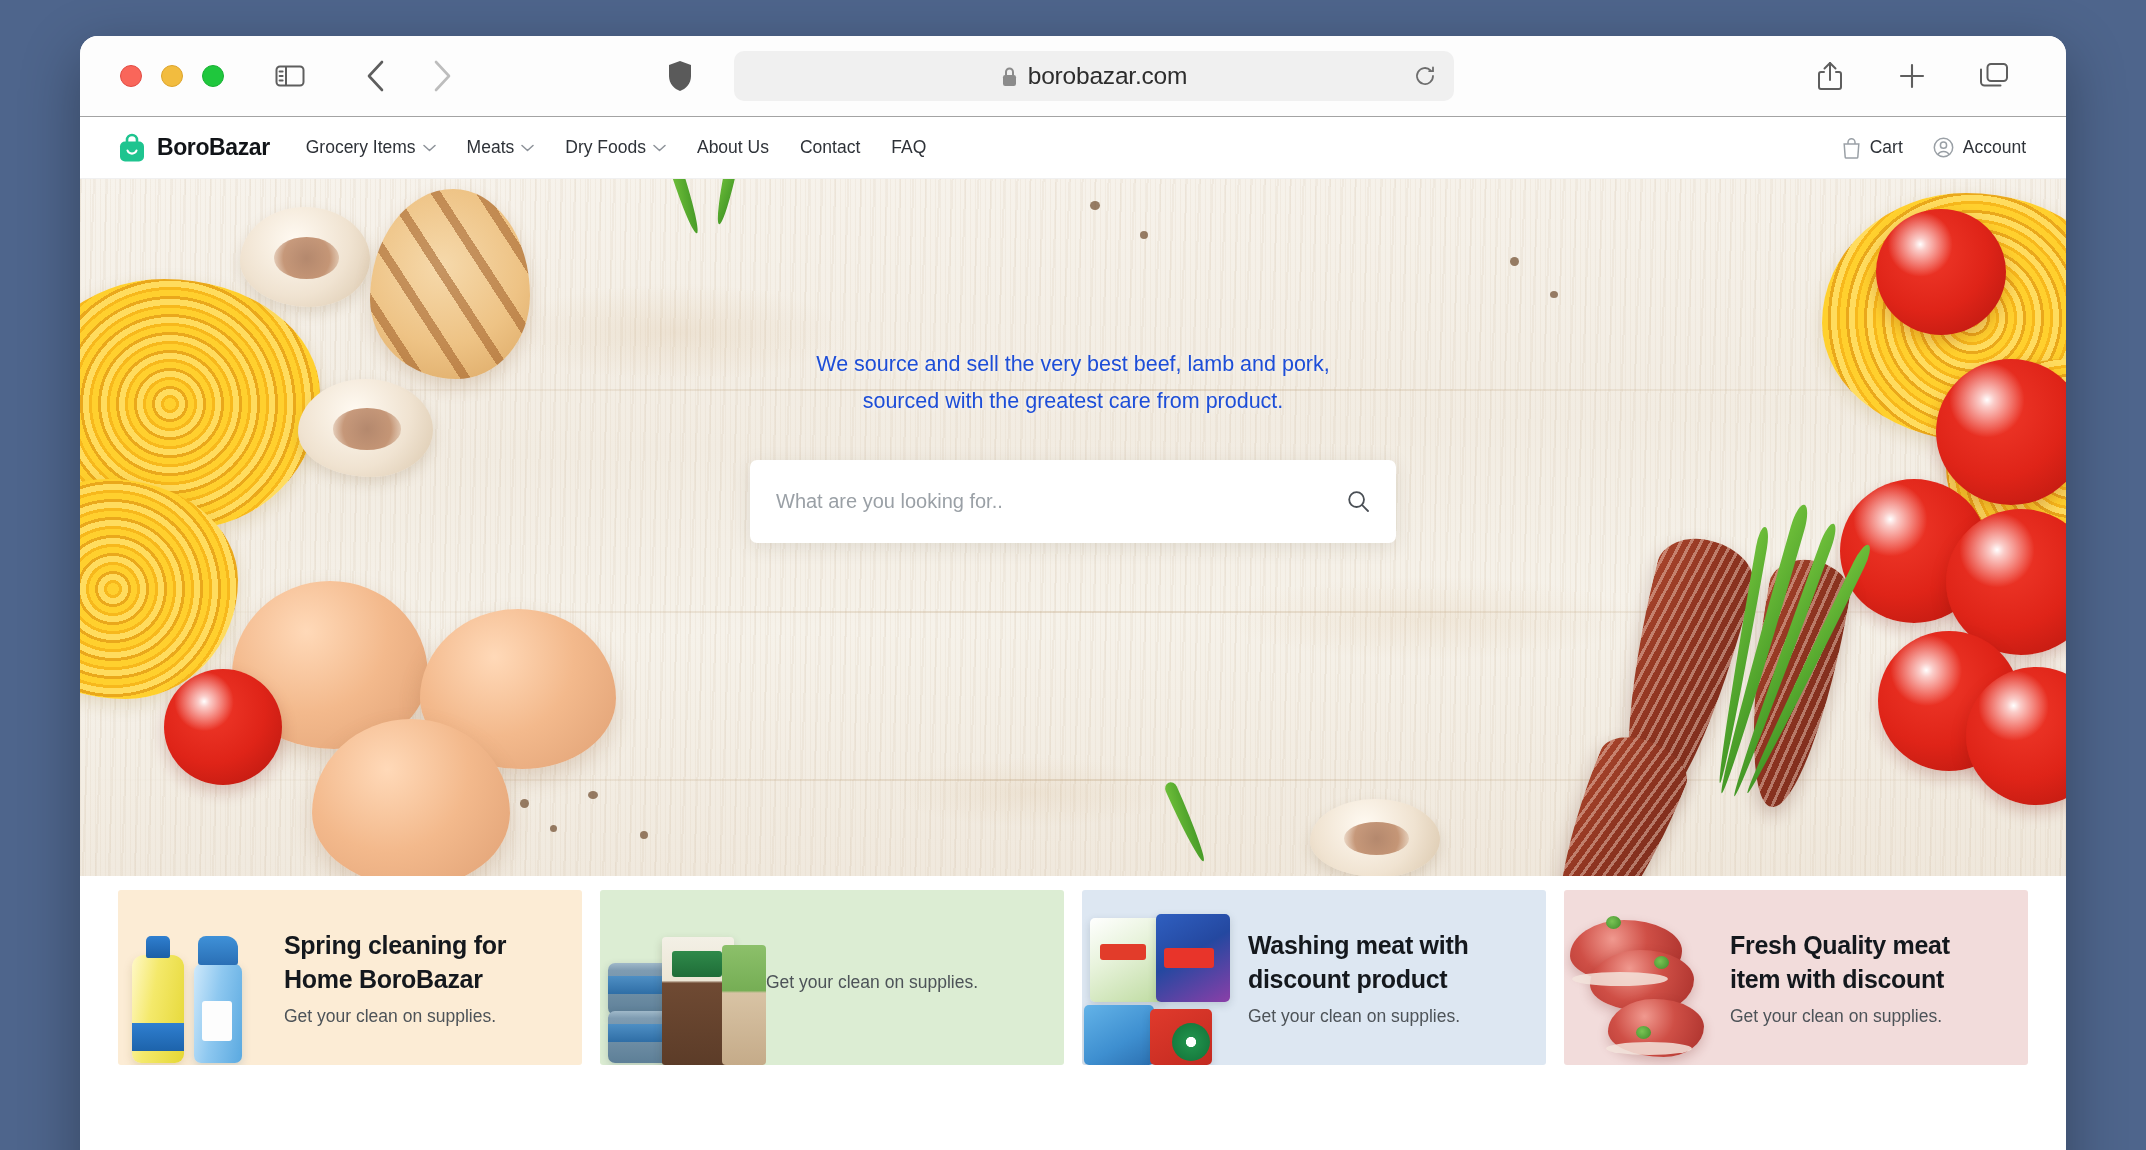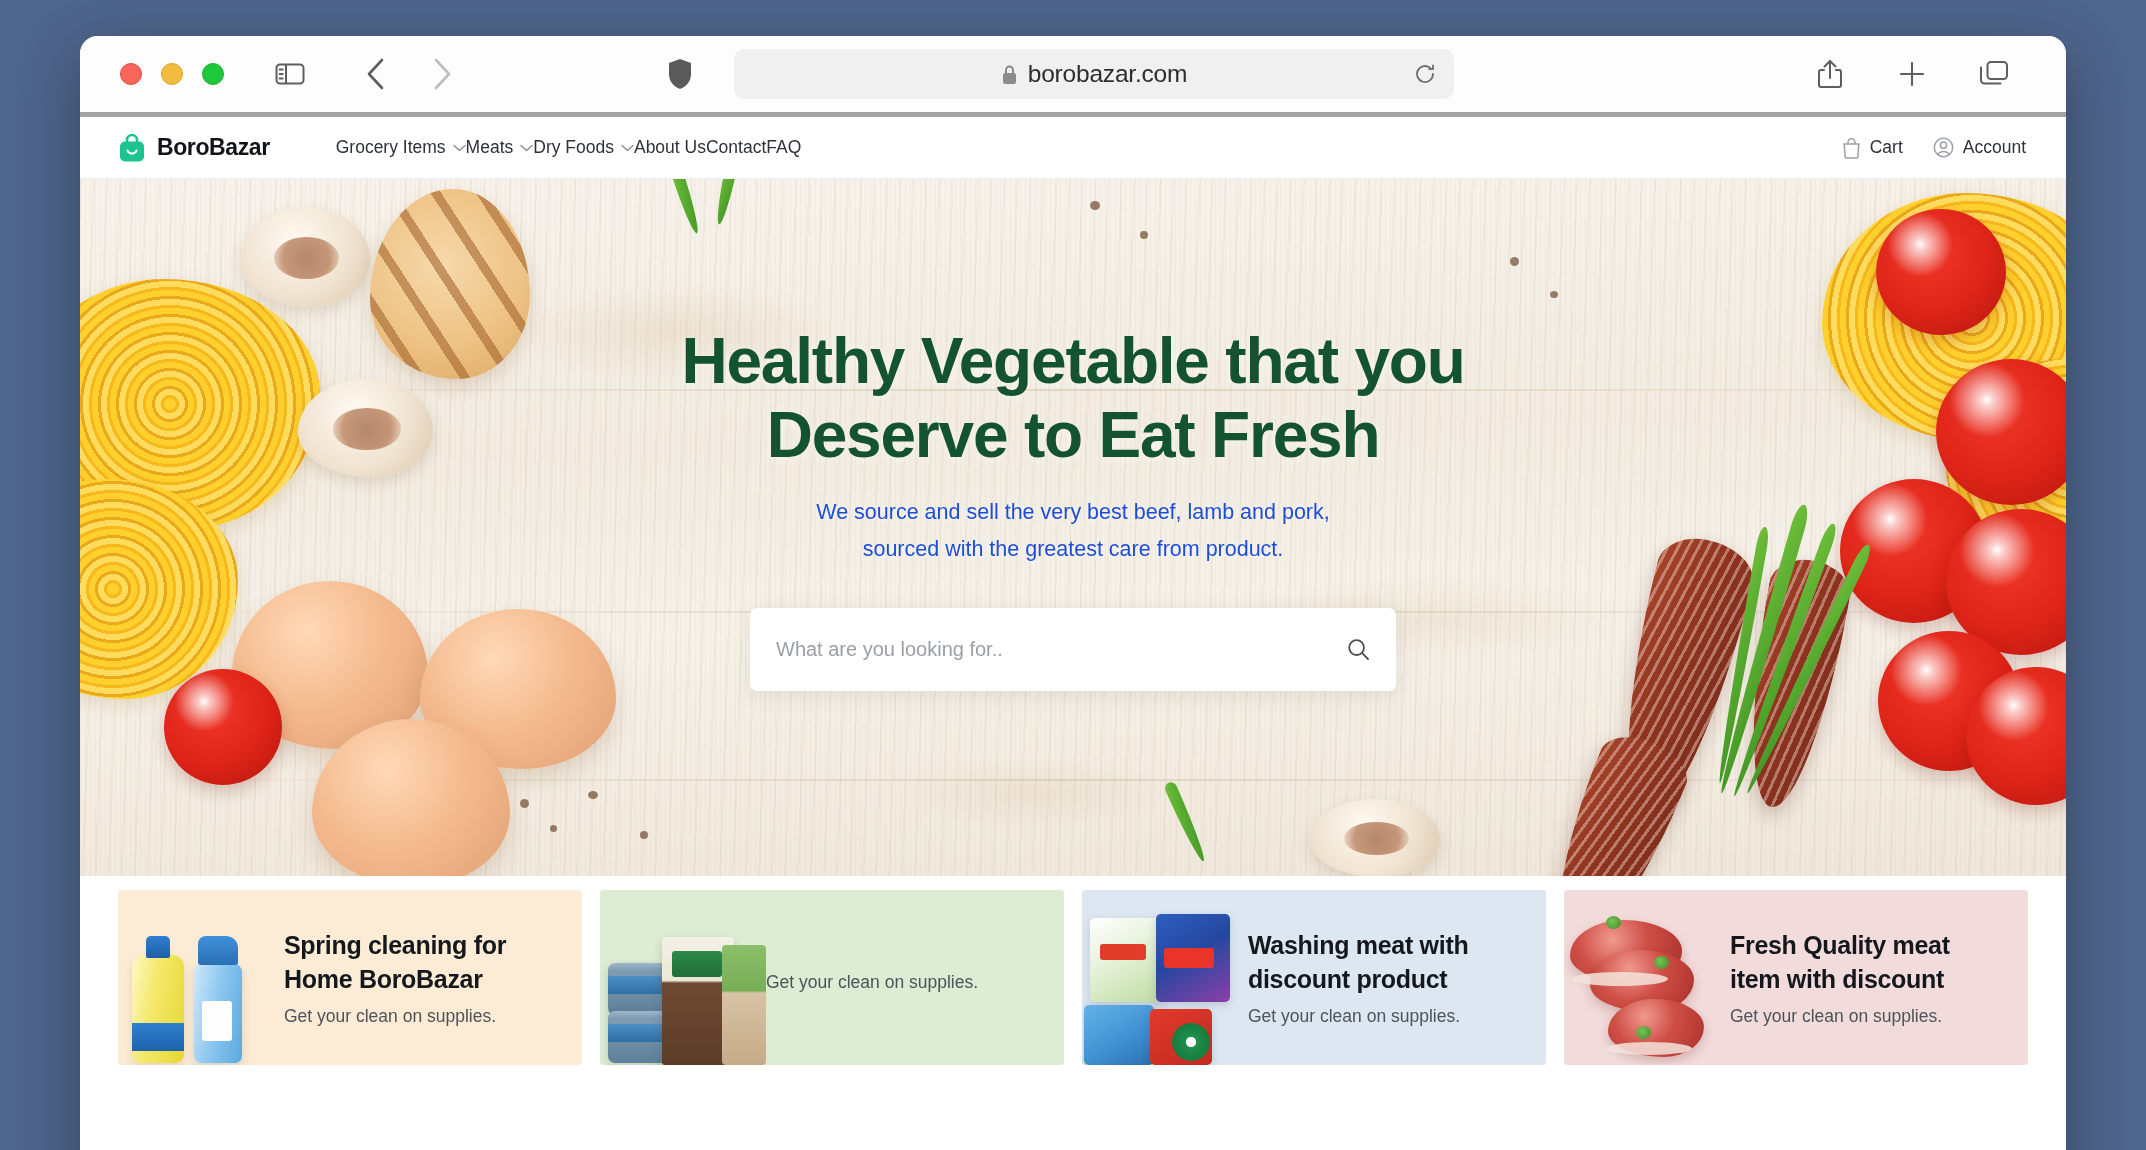--- a/index.html
+++ b/index.html
@@ -23,21 +23,21 @@
     border-radius: 18px 18px 0 0;
     overflow: hidden;
     box-shadow: 0 18px 60px rgba(0,0,0,0.32);
   }
 
   
   .toolbar {
     position: relative;
     height: 81px;
     background: #fdfdfd;
-    border-bottom: 5px solid #a3a3a3;
+    border-bottom: 1px solid #a3a3a3;
     display: flex;
     align-items: center;
   }
 
   .traffic-lights {
     display: flex;
     gap: 19px;
     margin-left: 40px;
   }
   .light { width: 22px; height: 22px; border-radius: 50%; }
@@ -111,21 +111,22 @@
   }
   .brand-name {
     font-size: 23px;
     font-weight: bold;
     color: #111418;
     letter-spacing: -0.4px;
   }
   .nav-links {
     display: flex;
     align-items: center;
-    margin-left: 66px;
+    gap: 31px;
+    margin-left: 36px;
     justify-content: center;
   }
   .nav-link {
     display: flex;
     align-items: center;
     gap: 7px;
     font-size: 17.5px;
     color: #2e3238;
     white-space: nowrap;
   }
@@ -638,24 +639,20 @@
       <div class="rosemary" style="left:640px; top:-20px; width:12px; height:66px; transform:rotate(12deg);"></div>
       <div class="speck" style="left:1010px; top:22px; width:10px; height:9px;"></div>
       <div class="speck" style="left:1060px; top:52px; width:8px; height:8px;"></div>
       <div class="speck" style="left:1430px; top:78px; width:9px; height:9px;"></div>
       <div class="speck" style="left:1470px; top:112px; width:8px; height:7px;"></div>
       <div class="mushroom" style="left:1230px; top:620px; width:130px; height:78px;"></div>
       <div class="rosemary" style="left:1100px; top:600px; width:12px; height:86px; transform:rotate(-24deg);"></div>
     </div>
 
     <div class="hero-content">
-      <div class="hero-title">
-        <div>Healthy Vegetable that you</div>
-        <div>Deserve to Eat Fresh</div>
-      </div>
       <div class="hero-sub">
         <div>We source and sell the very best beef, lamb and pork,</div>
         <div>sourced with the greatest care from product.</div>
       </div>
 
       <div class="hero-search">
         <input type="text" placeholder="What are you looking for.." style="">
         <span class="search-icon-btn">
           <svg width="23" height="23" viewBox="0 0 23 23" fill="none" stroke="currentColor" stroke-width="1.8" stroke-linecap="round">
             <circle cx="9.6" cy="9.6" r="7.4"></circle>

